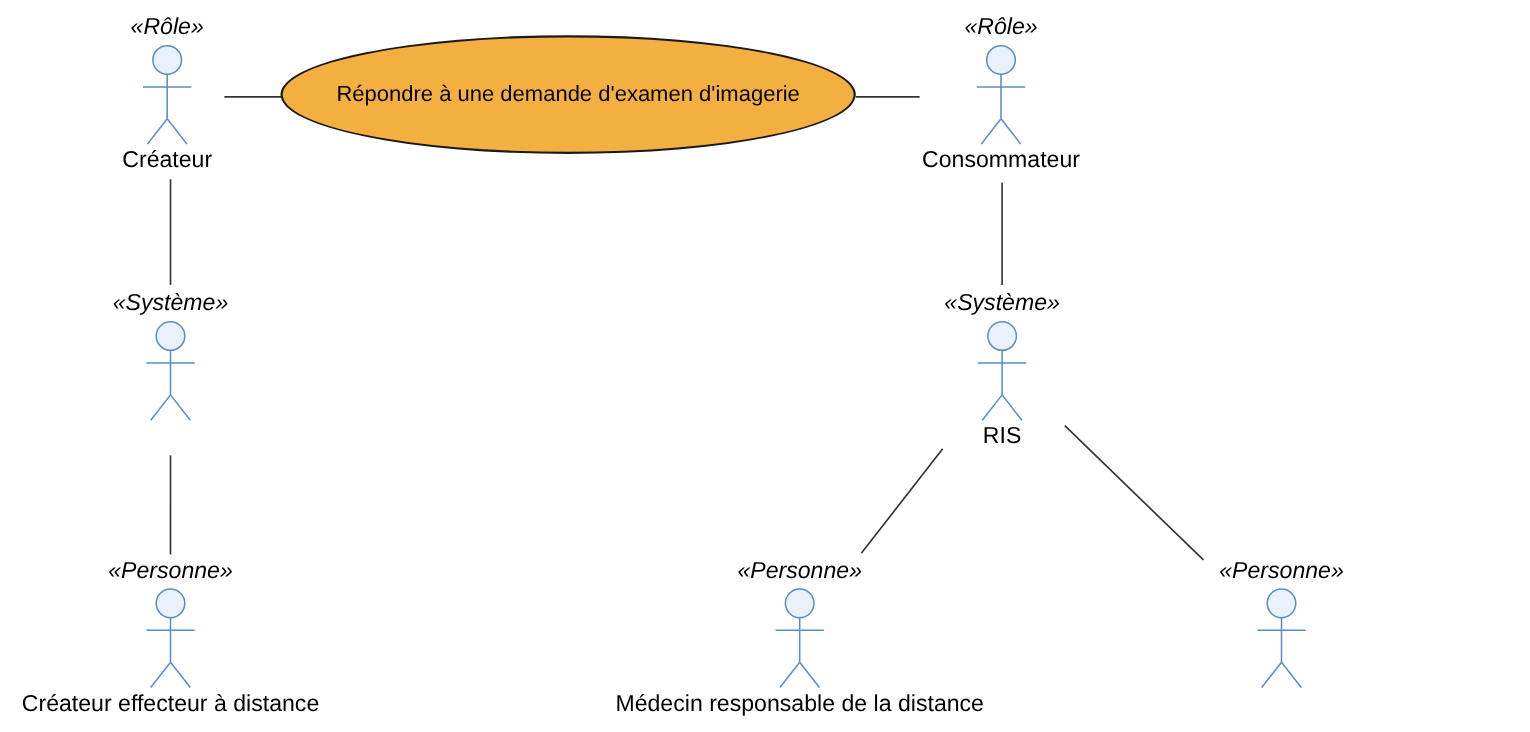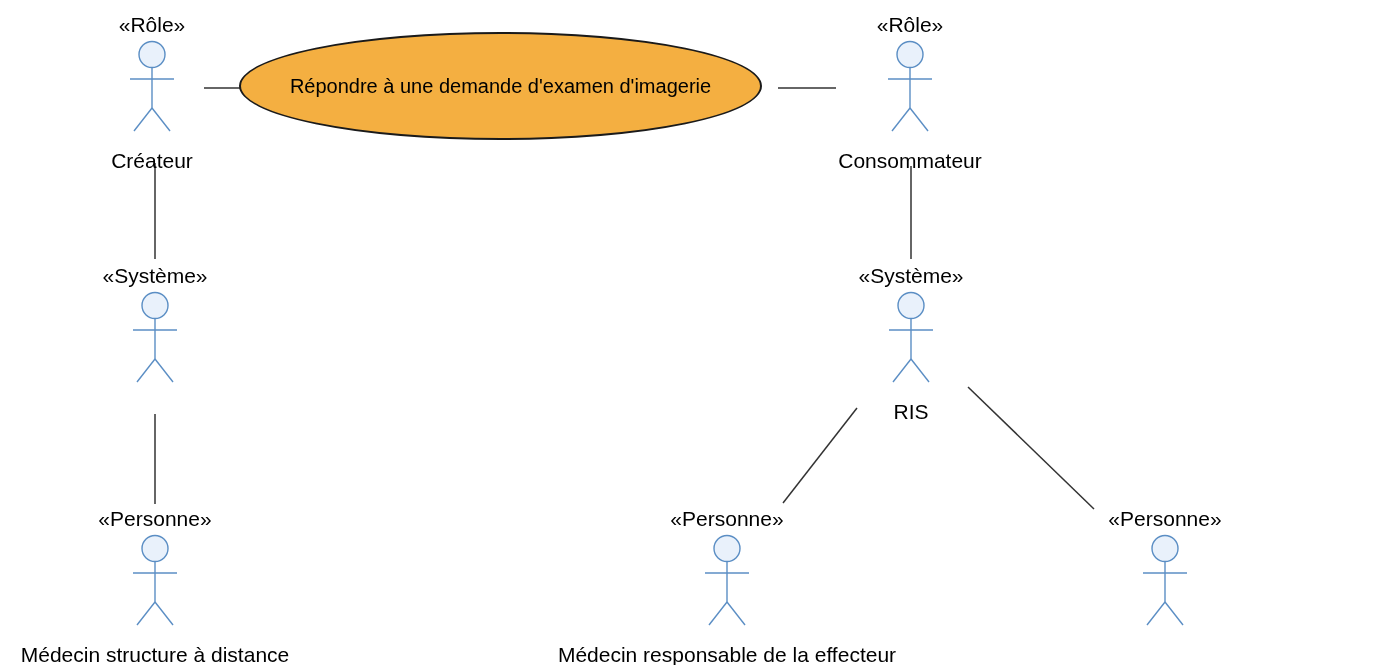--- a/index.html
+++ b/index.html
@@ -20,21 +20,21 @@
     left: 0; top: 0;
     width: 1391px; height: 665px;
     z-index: 1;
   }
   #connector-layer line {
     stroke: var(--connector, #333333);
     stroke-width: 1.5;
   }
   .use-case {
     position: absolute;
-    left: 239px;
+    left: 255px;
     top: 32px;
     width: 523px;
     height: 108px;
     border-radius: 50%;
     background: var(--use-case-fill, #F4AF41);
     border: 2px solid var(--use-case-border, #1A1A1A);
     box-sizing: border-box;
     display: flex;
     align-items: center;
     justify-content: center;
@@ -46,40 +46,41 @@
   .actor {
     position: absolute;
     width: 460px;
     display: flex;
     flex-direction: column;
     align-items: center;
     z-index: 3;
     text-align: center;
   }
   .actor .stereotype {
+    font-style: italic;
     font-size: 21px;
     line-height: 26px;
     color: #000000;
     white-space: nowrap;
   }
   .actor .figure {
     margin-top: 2px;
     color: var(--actor-stroke, #5B8EC4);
   }
   .actor .figure line {
     stroke: currentColor;
     stroke-width: 1.4;
   }
   .actor .figure .head {
     stroke: currentColor;
     stroke-width: 1.4;
     fill: var(--actor-head-fill, #E9F1FB);
   }
   .actor .name {
-    margin-top: 17px;
+    margin-top: 2px;
     font-size: 21px;
     line-height: 24px;
     color: #000000;
     white-space: nowrap;
   }
   
   #actor-createur        { left: -78px;  top: 12px; }
   #actor-consommateur    { left: 680px;  top: 12px; }
   #actor-si              { left: -75px;  top: 263px; }
   #actor-ris             { left: 681px;  top: 263px; }
@@ -155,33 +156,33 @@
 
   <div class="actor" id="actor-effecteur">
     <div class="stereotype">«Personne»</div>
     <svg class="figure" width="60" height="92" viewBox="0 0 60 92">
       <circle class="head" cx="30" cy="14.5" r="13"></circle>
       <line x1="30" y1="27.5" x2="30" y2="68"></line>
       <line x1="8" y1="39" x2="52" y2="39"></line>
       <line x1="30" y1="68" x2="12" y2="91"></line>
       <line x1="30" y1="68" x2="48" y2="91"></line>
     </svg>
-    <div class="name">Médecin structure à distance</div>
+    <div class="name">Créateur effecteur à distance</div>
   </div>
 
   <div class="actor" id="actor-responsable">
     <div class="stereotype">«Personne»</div>
     <svg class="figure" width="60" height="92" viewBox="0 0 60 92">
       <circle class="head" cx="30" cy="14.5" r="13"></circle>
       <line x1="30" y1="27.5" x2="30" y2="68"></line>
       <line x1="8" y1="39" x2="52" y2="39"></line>
       <line x1="30" y1="68" x2="12" y2="91"></line>
       <line x1="30" y1="68" x2="48" y2="91"></line>
     </svg>
-    <div class="name">Médecin responsable de la effecteur</div>
+    <div class="name">Médecin responsable de la distance</div>
   </div>
 
   <div class="actor" id="actor-manipulateur">
     <div class="stereotype">«Personne»</div>
     <svg class="figure" width="60" height="92" viewBox="0 0 60 92">
       <circle class="head" cx="30" cy="14.5" r="13"></circle>
       <line x1="30" y1="27.5" x2="30" y2="68"></line>
       <line x1="8" y1="39" x2="52" y2="39"></line>
       <line x1="30" y1="68" x2="12" y2="91"></line>
       <line x1="30" y1="68" x2="48" y2="91"></line>

